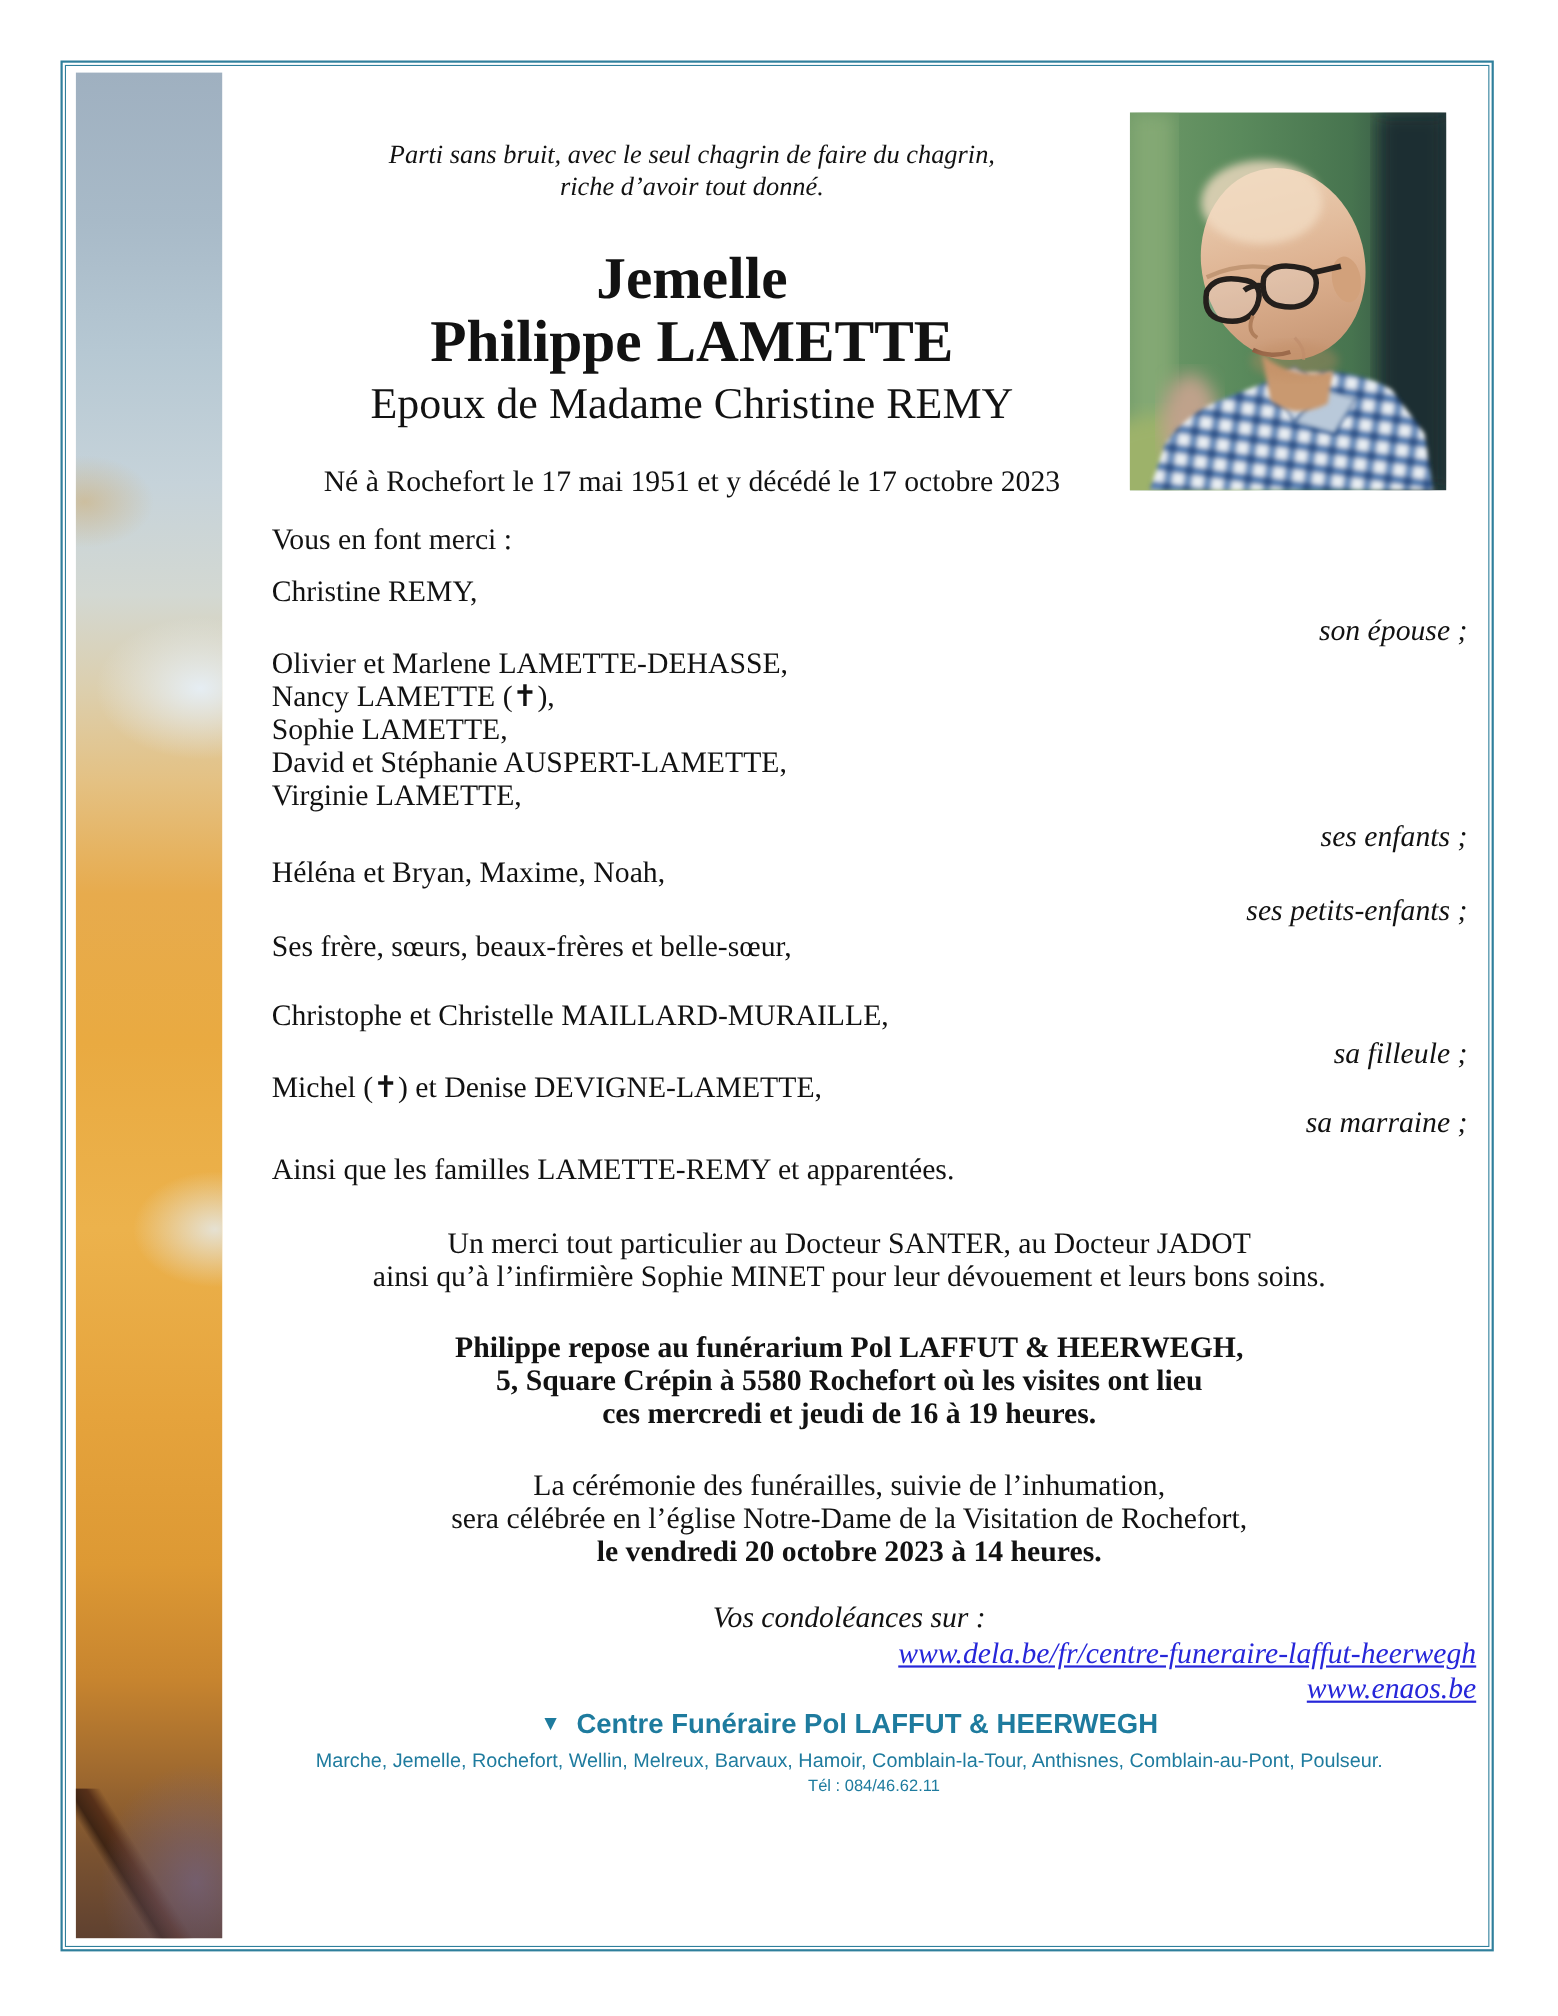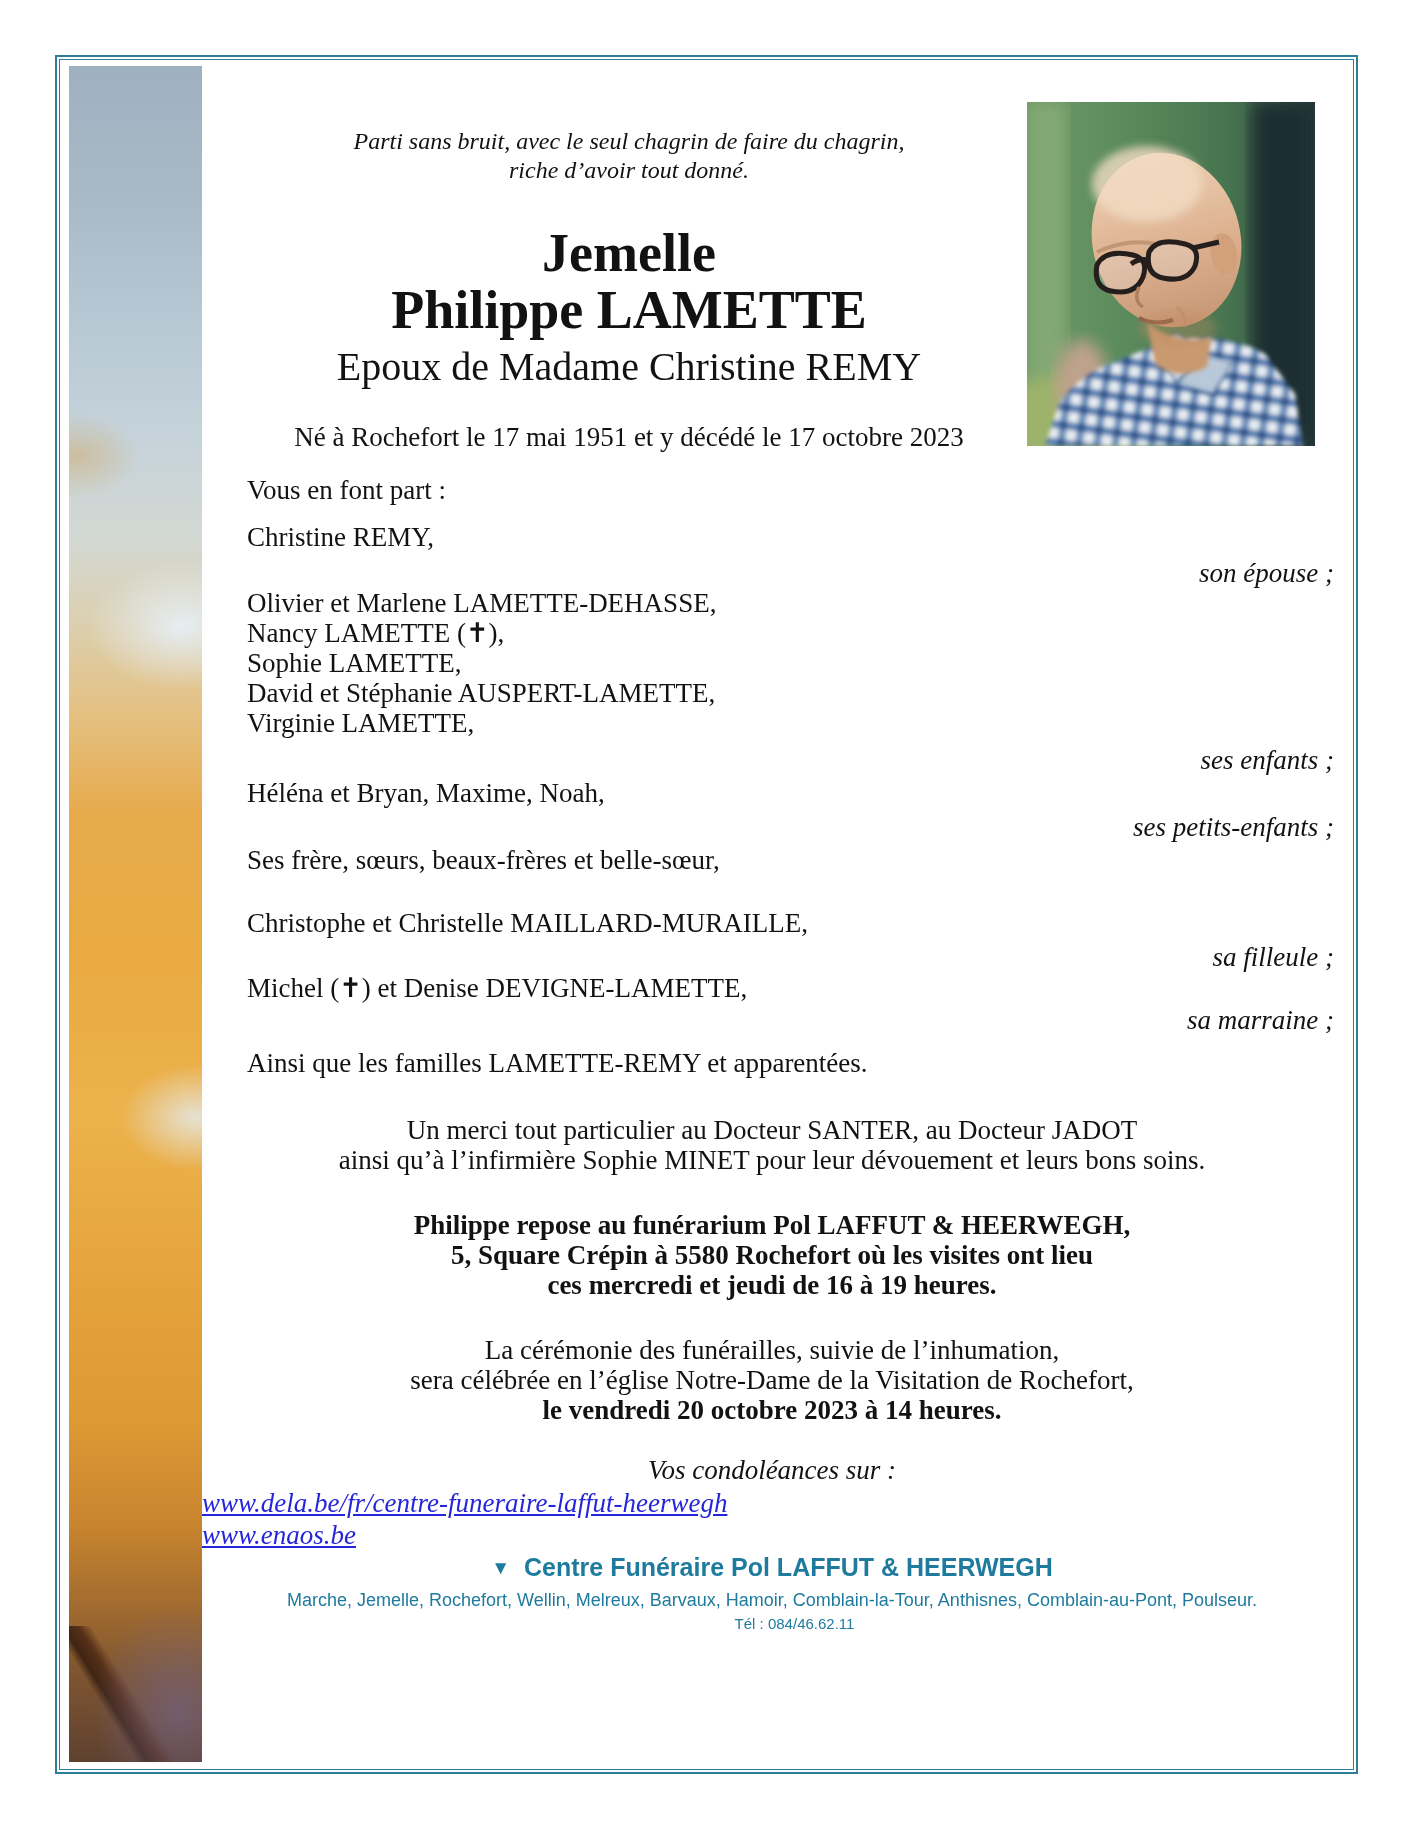--- a/index.html
+++ b/index.html
@@ -46,21 +46,21 @@
   .role{font-style:italic;text-align:right;padding-right:8px;}
   .center{text-align:center;}
   .bold{font-weight:bold;}
   .italic{font-style:italic;}
   .mt1{margin-top:1px!important;}  .mt2{margin-top:2px!important;}
   .mt3{margin-top:3px!important;}  .mt4{margin-top:4px!important;}
   .mt6{margin-top:6px!important;}  .mt7{margin-top:7px!important;}
   .mt13{margin-top:13px!important;}.mt17{margin-top:17px!important;}
   .mt30{margin-top:30px!important;}.mt33{margin-top:33px!important;}
   .mt35{margin-top:35px!important;}.mt37{margin-top:37px!important;}
-  .link{display:block;text-align:left;color:#2626d9;font-style:italic;
+  .link{display:block;text-align:right;color:#2626d9;font-style:italic;
         font-size:27px;line-height:30px;text-decoration:underline;}
   .link.first{margin-top:3px;}
   .link + .link{margin-top:2px;}
   
   .brand{margin-top:42px;text-align:center;font-family:"Liberation Sans",sans-serif;
          color:#1e7b9e;font-weight:bold;font-size:25px;line-height:34px;}
   .brand .tri{font-size:19px;display:inline-block;margin-right:14px;transform:translateY(-2px);}
   .cities{margin-top:11px;text-align:center;font-family:"Liberation Sans",sans-serif;
           color:#1e7b9e;font-size:18px;line-height:26px;}
   .tel{margin-top:10px;text-align:center;font-family:"Liberation Sans",sans-serif;
@@ -138,21 +138,21 @@
   <div class="header-block">
     <p class="epitaph"><span>Parti sans bruit, avec le seul chagrin de faire du chagrin,</span><br>
       <span>riche d’avoir tout donné.</span></p>
     <p class="big-title">Jemelle</p>
     <p class="big-name">Philippe LAMETTE</p>
     <p class="spouse-line">Epoux de Madame Christine REMY</p>
     <p class="birth-line">Né à Rochefort le 17 mai 1951 et y décédé le 17 octobre 2023</p>
   </div>
 
   <div class="body-block">
-    <p class="fline">Vous en font part :</p>
+    <p class="fline">Vous en font merci :</p>
 
     <p class="fline mt17">Christine REMY,</p>
     <p class="role mt6">son épouse ;</p>
 
     <p class="fline">Olivier et Marlene LAMETTE-DEHASSE,</p>
     <p class="fline">Nancy LAMETTE (✝),</p>
     <p class="fline">Sophie LAMETTE,</p>
     <p class="fline">David et Stéphanie AUSPERT-LAMETTE,</p>
     <p class="fline">Virginie LAMETTE,</p>
     <p class="role mt7">ses enfants ;</p>

